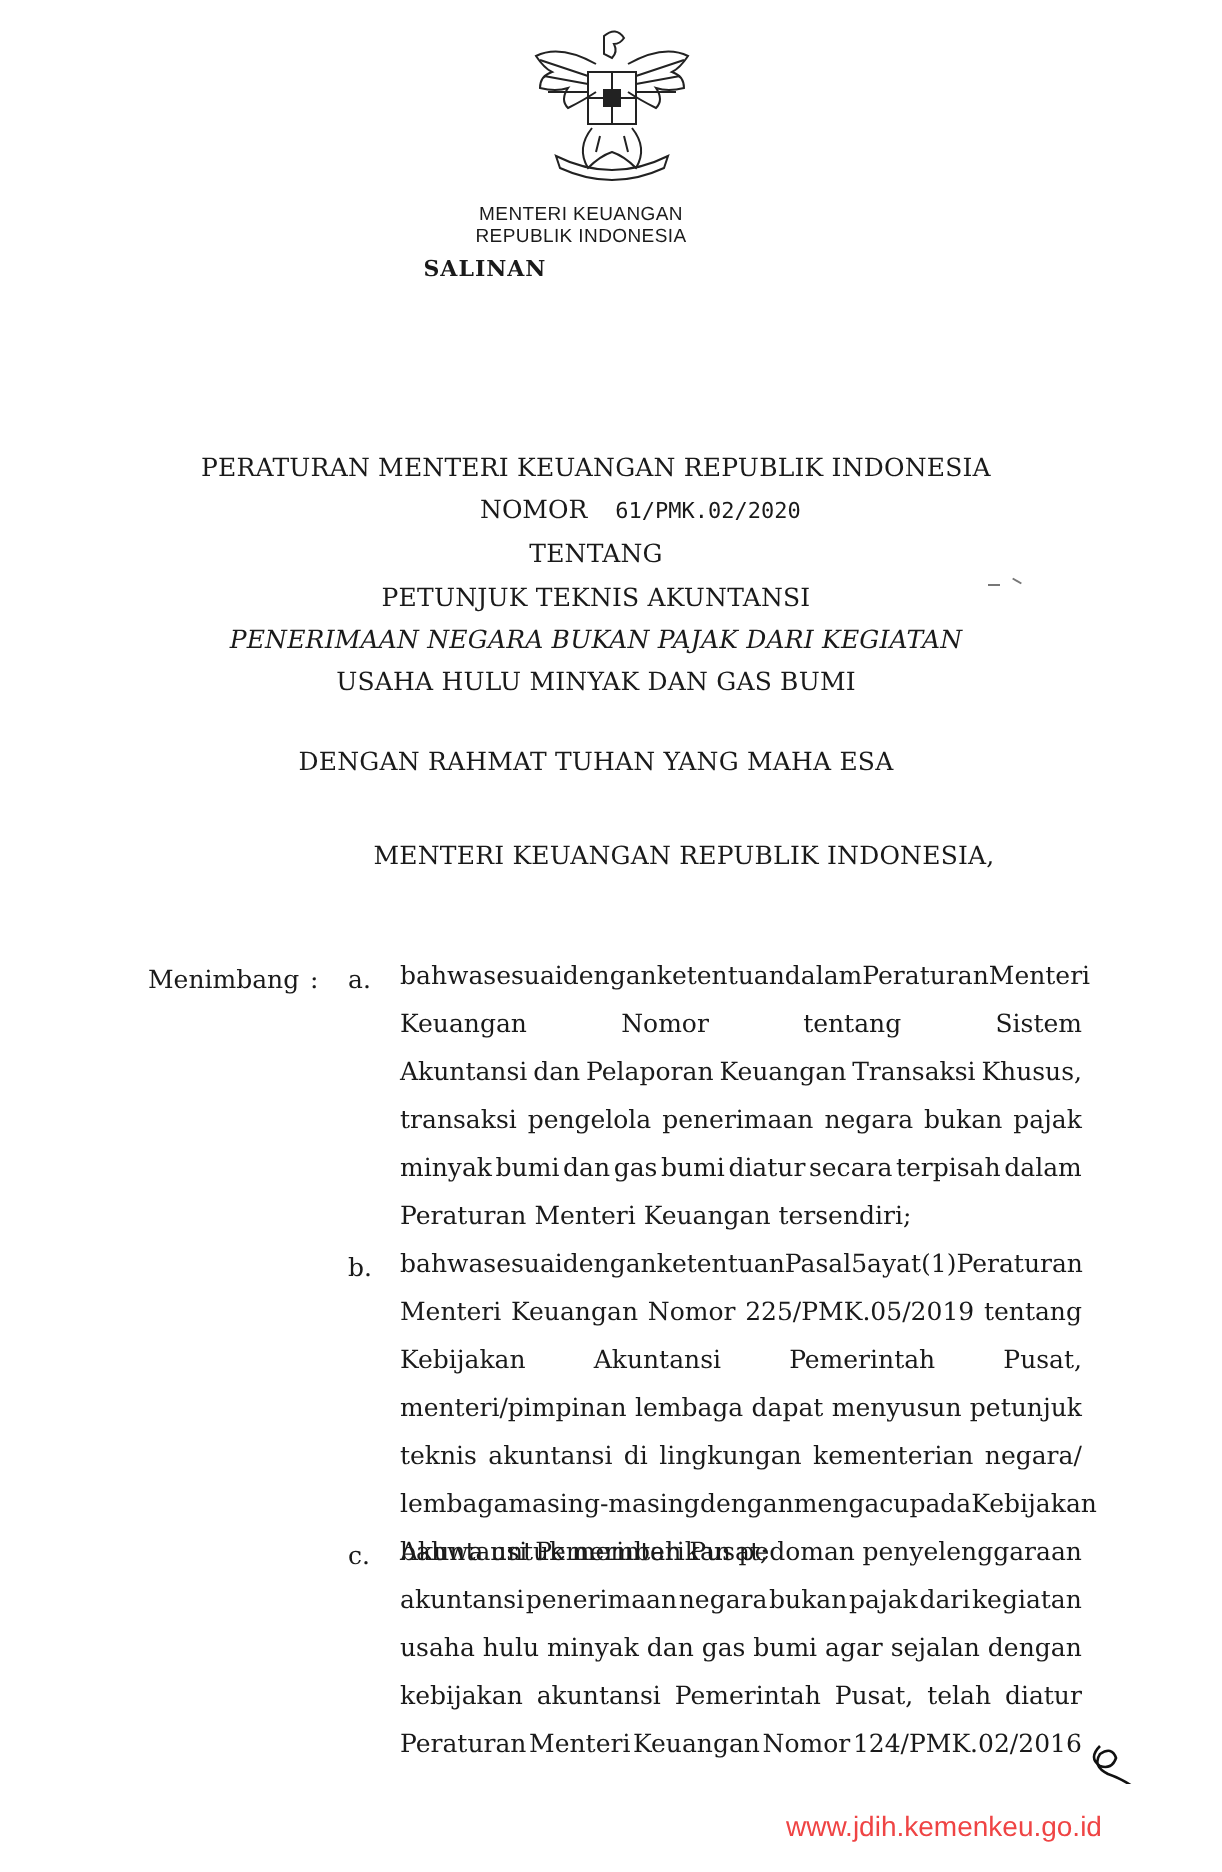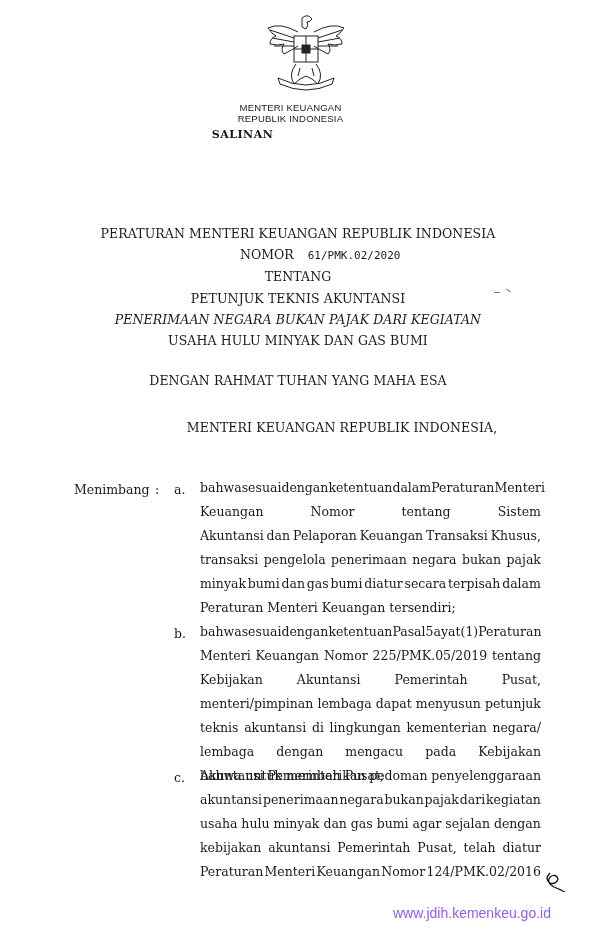--- a/index.html
+++ b/index.html
@@ -10,21 +10,21 @@
     .title-line { position: absolute; left: 0; width: 596px; text-align: center; font-size: 12.5px; letter-spacing: 0.1px; white-space: nowrap; }
     .nomor-row { position: absolute; top: 247px; left: 216px; font-size: 12.5px; white-space: nowrap; margin-left: 24px; }
     .nomor-row .num { margin-left: 14px; font-family: "DejaVu Sans Mono", monospace; font-size: 11px; }
     .considering-label { position: absolute; left: 74px; top: 482px; font-size: 12.5px; }
     .colon { position: absolute; left: 155px; top: 482px; font-size: 12.5px; }
     .item-letter { position: absolute; left: 174px; font-size: 12.5px; }
     .item-body { position: absolute; left: 200px; width: 341px; font-size: 12.5px; line-height: 24px; }
     .just { display: flex; justify-content: space-between; white-space: nowrap; height: 24px; line-height: 24px; }
     .left { white-space: nowrap; height: 24px; line-height: 24px; }
     .paraf { position: absolute; left: 540px; top: 870px; width: 30px; height: 22px; }
-    .footer-link { position: absolute; left: 393px; top: 905px; font-family: "Liberation Sans", sans-serif; font-size: 14px; color: #8b5cf6; text-decoration: none; }
+    .footer-link { position: absolute; left: 393px; top: 905px; font-family: "Liberation Sans", sans-serif; font-size: 14px; color: #ef4444; text-decoration: none; }
     .speck { position: absolute; width: 2px; height: 1px; background: #777; }
   </style>
 </head>
 <body>
 
 <svg class="emblem" viewBox="0 0 100 88">
   <g fill="none" stroke="#222" stroke-width="1">
 
     <path d="M46 6 q6 -5 10 1 q-2 3 -5 3 q2 4 -1 7 l-4 -2 z"></path>
 
@@ -148,20 +148,21 @@
   <div class="just">
       <span>teknis</span>
       <span>akuntansi</span>
       <span>di</span>
       <span>lingkungan</span>
       <span>kementerian</span>
       <span>negara/</span>
     </div>
   <div class="just">
       <span>lembaga</span>
+      <span>masing-masing</span>
       <span>dengan</span>
       <span>mengacu</span>
       <span>pada</span>
       <span>Kebijakan</span>
     </div>
   <div class="left">Akuntansi Pemerintah Pusat;</div>
 </div>
 
 <div class="item-letter" style="top:770px;">c.</div>
 <div class="item-body" style="top:764px;">

